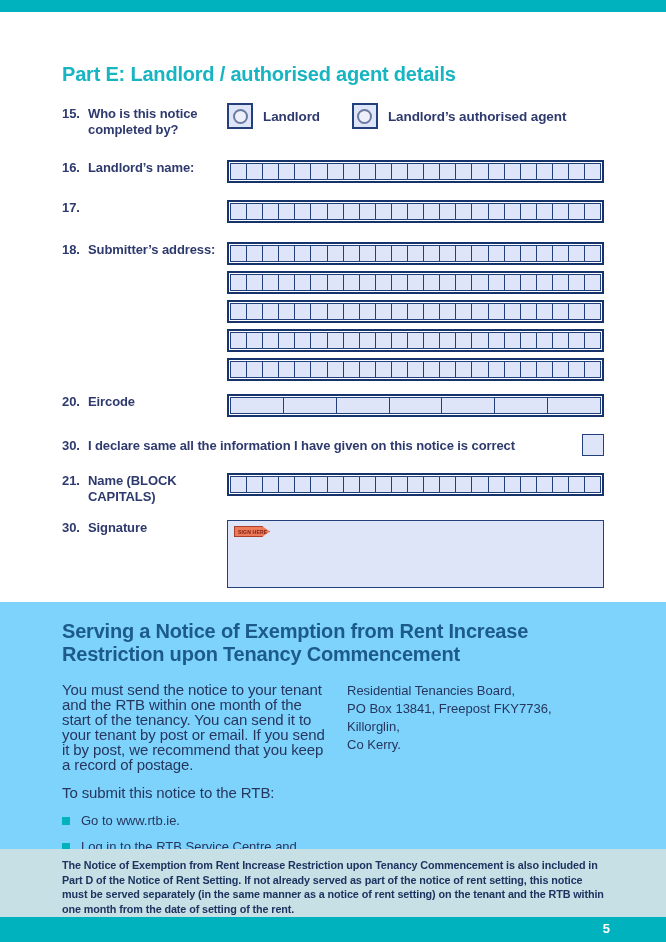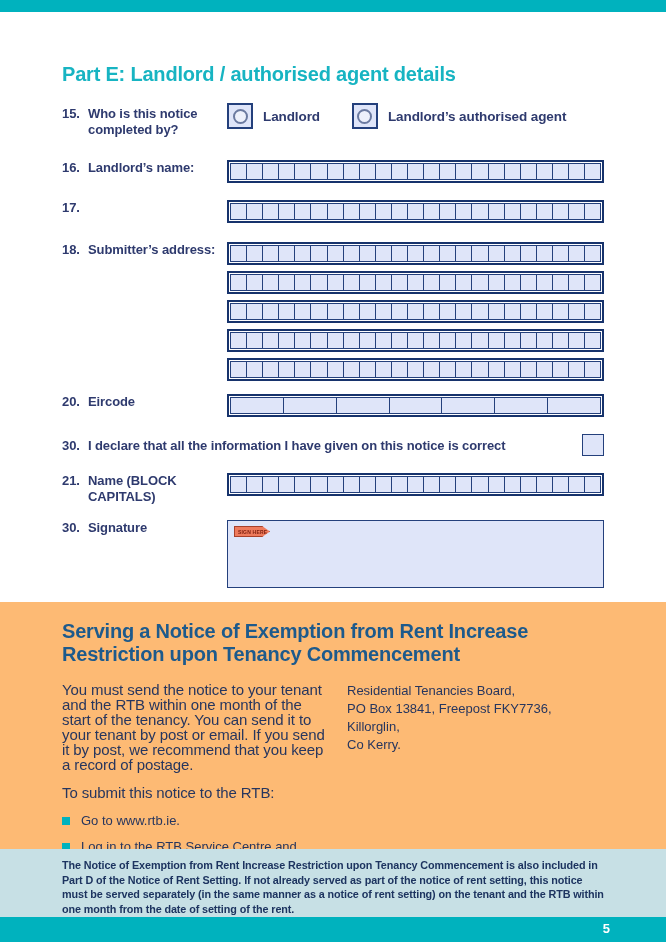--- a/index.html
+++ b/index.html
@@ -54,21 +54,21 @@
   
   .mb-q15 { margin-bottom:22px; }
   .mb-q16 { margin-bottom:17px; }
   .mb-q17 { margin-bottom:19px; }
   .mb-q18 { margin-bottom:13px; }
   .mb-q19 { margin-bottom:21px; }
   .mb-q20 { margin-bottom:17px; }
   .mb-q21 { margin-bottom:15px; }
 
   
-  .info { position:absolute; top:602px; left:0; width:666px; height:340px; background:#fdba74; }
+  .info { position:absolute; top:602px; left:0; width:666px; height:340px; background:#7dd3fc; }
   .info-inner { padding:18px 62px 0 62px; }
   .info-heading { color:#1d5a8c; font-size:20px; font-weight:bold; line-height:23px; letter-spacing:-0.2px; width:560px; margin-bottom:16px; }
   .cols { display:flex; }
   .col-left { width:285px; flex:0 0 285px; padding-right:18px; }
   .col-right { flex:1; }
   .body-text { color:#27365e; font-size:15px; line-height:15px; letter-spacing:-0.1px; }
   .para { margin-bottom:13px; }
   .bullets { list-style:none; }
   .bullets li { position:relative; padding-left:19px; margin-bottom:9px; color:#27365e; font-size:13px; line-height:16.5px; }
   .bullets li .sq { position:absolute; left:0; top:4px; width:8px; height:8px; background:#00b2be; }
@@ -341,21 +341,21 @@
               <span class="cell"></span>
               <span class="cell"></span>
             </div>
         </div>
       </div>
     </div>
 
     <div class="frow wide mb-q20">
       <div class="q">
         <span class="qnum">30.</span>
-        <span class="qlabel">I declare that all the information I have given on this notice is correct</span>
+        <span class="qlabel">I declare same all the information I have given on this notice is correct</span>
       </div>
       <span class="checkbox"></span>
     </div>
 
     <div class="frow mb-q21">
       <div class="q">
         <span class="qnum">21.</span>
         <span class="qlabel">Name (BLOCK CAPITALS)</span>
       </div>
       <div class="field">

